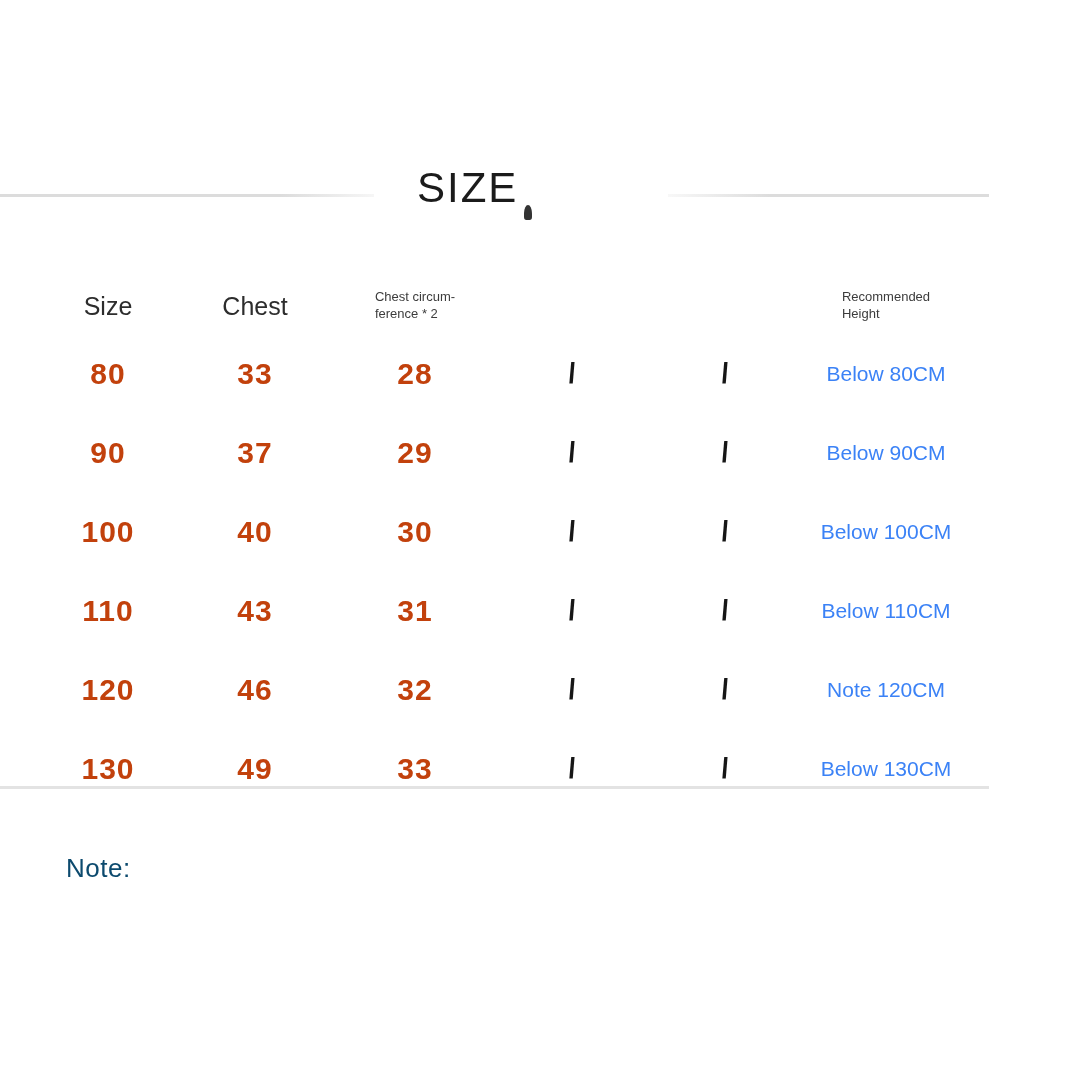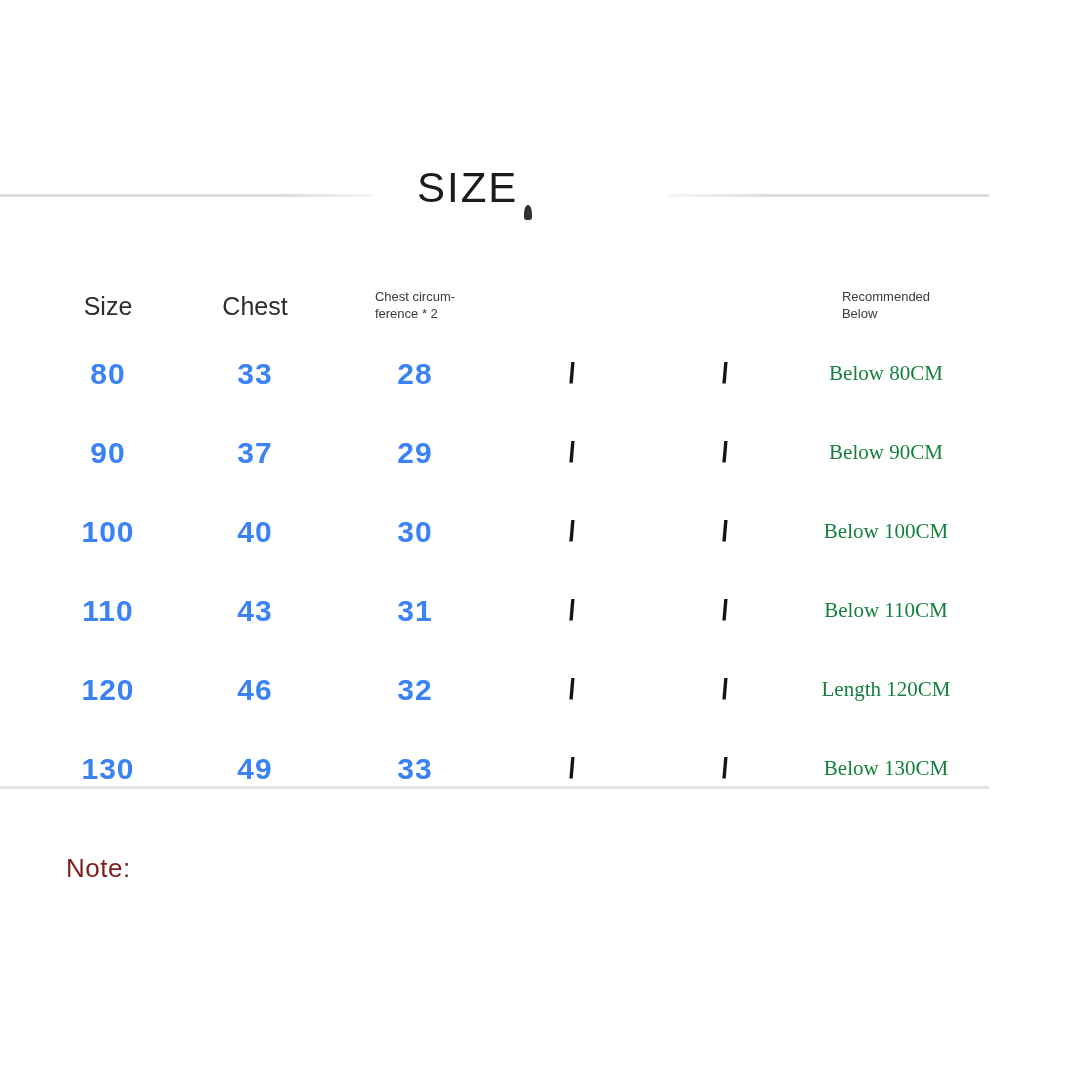--- a/index.html
+++ b/index.html
@@ -54,38 +54,38 @@
     display: flex; align-items: center; justify-content: center;
     text-align: center;
   }
   .th-main { font-size: 25px; color: #2d2d2d; }
   .th-small {
     font-size: 13px; color: #3c3c3c; line-height: 1.3;
   }
   .th-small .hlines { text-align: left; }
   .th-height, .td-height { padding-right: 70px; }
   .td-num {
-    font-size: 30px; font-weight: 700; color: #3b82f6;
+    font-size: 30px; font-weight: 700; color: #c2410c;
     letter-spacing: 1px;
   }
   .td-slash { font-size: 29px; font-weight: 700; color: #161616; }
   .td-slash .glyph { display: inline-block; transform: skewX(6deg); }
-  .td-height { font-size: 21px; color: #15803d; font-family: Liberation Serif, serif; }
+  .td-height { font-size: 21px; color: #3b82f6; }
 
   
   .divider {
     position: absolute; top: 786px; left: 0;
     width: 1080px; height: 3px;
     background: #e3e3e3;
   }
 
   
   .note-label {
     position: absolute; left: 66px; top: 853px;
-    font-size: 26px; color: #7f1d1d;
+    font-size: 26px; color: #0c4a6e;
     letter-spacing: 0.5px;
   }
   .note-line1 {
     position: absolute; left: 170px; top: 835px;
     width: 810px;
     font-size: 15px; line-height: 1.35; color: #545454;
   }
   .note-line2 {
     position: absolute; left: 170px; top: 871px;
     width: 800px;
@@ -111,21 +111,21 @@
         <div class="hlines">
           <div>Chest circum-</div>
           <div>ference * 2</div>
         </div>
       </div>
       <div class="th"></div>
       <div class="th"></div>
       <div class="th th-small th-height">
         <div class="hlines">
           <div>Recommended</div>
-          <div>Below</div>
+          <div>Height</div>
         </div>
       </div>
     </div>
 
     <div class="tr">
       <div class="td td-num">80</div>
       <div class="td td-num">33</div>
       <div class="td td-num">28</div>
       <div class="td td-slash">
           <span class="glyph">/</span>
@@ -178,21 +178,21 @@
     <div class="tr">
       <div class="td td-num">120</div>
       <div class="td td-num">46</div>
       <div class="td td-num">32</div>
       <div class="td td-slash">
           <span class="glyph">/</span>
         </div>
       <div class="td td-slash">
           <span class="glyph">/</span>
         </div>
-      <div class="td td-height">Length 120CM</div>
+      <div class="td td-height">Note 120CM</div>
     </div>
 
     <div class="tr">
       <div class="td td-num">130</div>
       <div class="td td-num">49</div>
       <div class="td td-num">33</div>
       <div class="td td-slash">
           <span class="glyph">/</span>
         </div>
       <div class="td td-slash">

